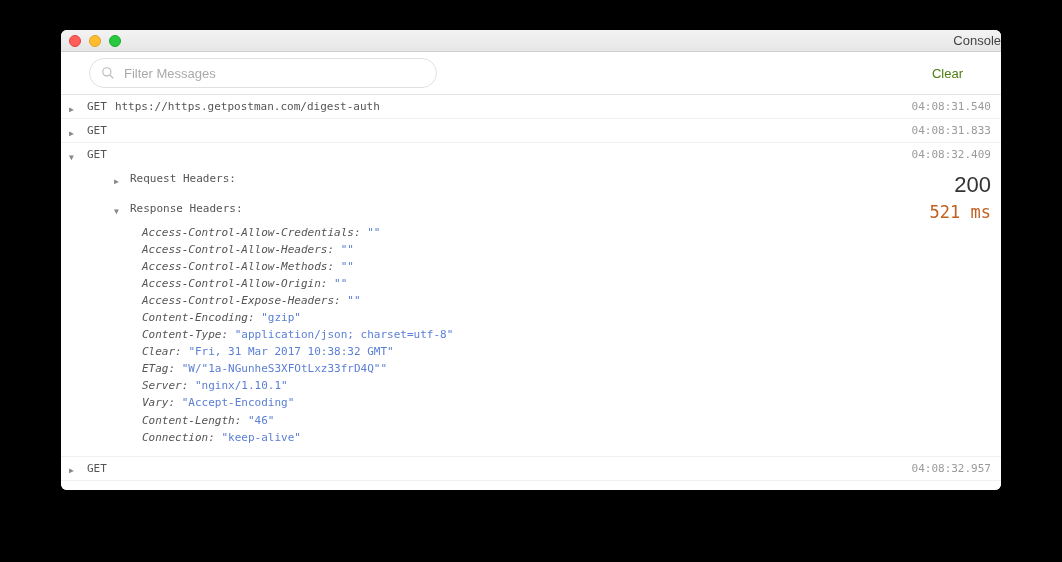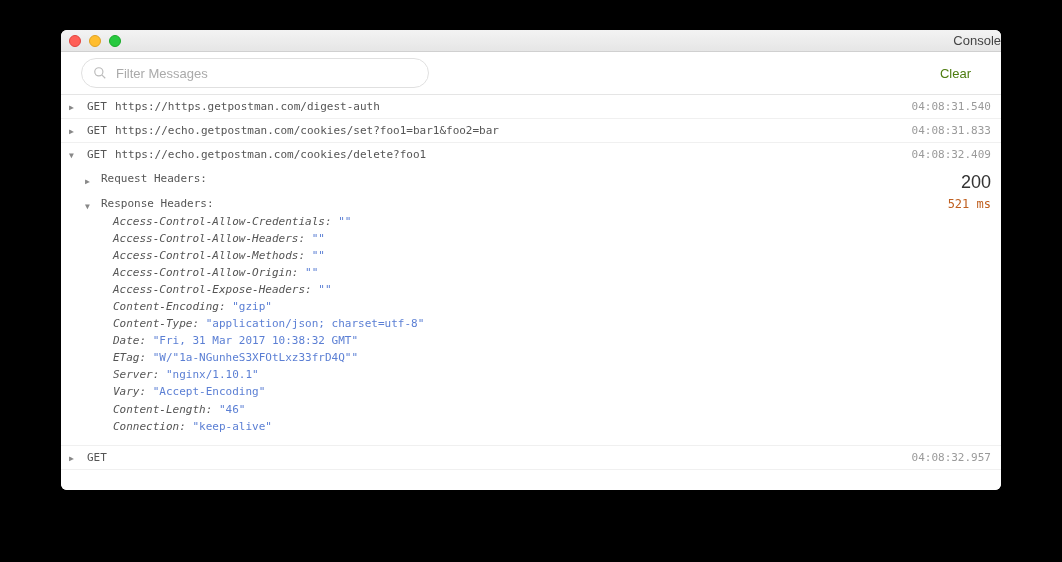--- a/index.html
+++ b/index.html
@@ -41,21 +41,21 @@
     .tl-max { background: #28c940; border: 0.5px solid #1aab29; }
     .title {
       flex: 1;
       text-align: right;
       font-size: 13px;
       color: #444;
     }
     .toolbar {
       display: flex;
       align-items: center;
-      padding: 6px 20px;
+      padding: 6px 28px;
       background: #fff;
       border-bottom: 1px solid #e5e5e5;
     }
     .search-wrap {
       position: relative;
       flex: 0 0 348px;
     }
     .search-icon-svg {
       position: absolute;
       left: 12px;
@@ -94,21 +94,21 @@
     }
     .row {
       display: flex;
       align-items: center;
       padding: 5px 10px 5px 8px;
       border-bottom: 1px solid #f0f0f0;
       font-family: "SF Mono", Menlo, Consolas, monospace;
       font-size: 11px;
       color: #555;
     }
-    .row-main { flex: 1; display: flex; gap: 8px; }
+    .row-main { flex: 1; display: flex; align-items: center; gap: 8px; }
     .row-time { color: #9a9a9a; font-family: "SF Mono", Menlo, Consolas, monospace; }
     .chev {
       width: 10px;
       height: 10px;
       flex-shrink: 0;
     }
     .chev-right::before {
       content: "▶";
       font-size: 8px;
       color: #888;
@@ -118,40 +118,41 @@
       content: "▼";
       font-size: 8px;
       color: #888;
       display: inline-block;
     }
     .method { color: #555; }
     .url { color: #555; }
     .expanded-area {
       background: #fff;
       padding: 4px 0 10px 0;
+      margin-left: 29px;
     }
     .sub {
       display: flex;
       align-items: flex-start;
       padding: 2px 10px 2px 24px;
       font-family: "SF Mono", Menlo, Consolas, monospace;
       font-size: 11px;
       color: #555;
     }
     .sub-label { display: flex; align-items: center; gap: 6px; }
     .sub-right { margin-left: auto; text-align: right; }
     .status-200 {
-      font-size: 18px;
+      font-size: 22px;
       font-family: -apple-system, sans-serif;
       color: #333;
       font-weight: 400;
     }
     .latency {
       font-family: "SF Mono", Menlo, Consolas, monospace;
-      font-size: 12px;
+      font-size: 17px;
       color: #c06020;
     }
     .headers-list {
       padding: 0 10px 0 52px;
       font-family: "SF Mono", Menlo, Consolas, monospace;
       font-size: 11px;
       line-height: 1.55;
     }
     .hk { color: #555; font-style: italic; }
     .hv { color: #5b7fd4; }
@@ -200,31 +201,29 @@
         <span class="method">GET</span>
         <span class="url">https://https.getpostman.com/digest-auth</span>
       </div>
       <span class="row-time">04:08:31.540</span>
     </div>
 
     <div class="row">
       <div class="row-main">
         <span class="chev chev-right"></span>
         <span class="method">GET</span>
-        <span class="url">https://echo.getpostman.com/cookies/set?foo1=bar1&amp;foo2=bar</span>
       </div>
       <span class="row-time">04:08:31.833</span>
     </div>
 
     <div class="row-expanded">
       <div class="row-top">
         <div class="row-main">
           <span class="chev chev-down"></span>
           <span class="method">GET</span>
-          <span class="url">https://echo.getpostman.com/cookies/delete?foo1</span>
         </div>
         <span class="row-time">04:08:32.409</span>
       </div>
 
       <div class="expanded-area">
 
         <div class="sub">
           <div class="sub-label">
             <span class="chev chev-right"></span>
             <span>Request Headers:</span>
@@ -245,21 +244,21 @@
         </div>
 
         <div class="headers-list">
           <div><span class="hk">Access-Control-Allow-Credentials:</span> <span class="hv">""</span></div>
           <div><span class="hk">Access-Control-Allow-Headers:</span> <span class="hv">""</span></div>
           <div><span class="hk">Access-Control-Allow-Methods:</span> <span class="hv">""</span></div>
           <div><span class="hk">Access-Control-Allow-Origin:</span> <span class="hv">""</span></div>
           <div><span class="hk">Access-Control-Expose-Headers:</span> <span class="hv">""</span></div>
           <div><span class="hk">Content-Encoding:</span> <span class="hv">"gzip"</span></div>
           <div><span class="hk">Content-Type:</span> <span class="hv">"application/json; charset=utf-8"</span></div>
-          <div><span class="hk">Date:</span> <span class="hv">"Fri, 31 Mar 2017 10:38:32 GMT"</span></div>
+          <div><span class="hk">Clear:</span> <span class="hv">"Fri, 31 Mar 2017 10:38:32 GMT"</span></div>
           <div><span class="hk">ETag:</span> <span class="hv">"W/"1a-NGunheS3XFOtLxz33frD4Q""</span></div>
           <div><span class="hk">Server:</span> <span class="hv">"nginx/1.10.1"</span></div>
           <div><span class="hk">Vary:</span> <span class="hv">"Accept-Encoding"</span></div>
           <div><span class="hk">Content-Length:</span> <span class="hv">"46"</span></div>
           <div><span class="hk">Connection:</span> <span class="hv">"keep-alive"</span></div>
         </div>
 
 
       </div>
     </div>

